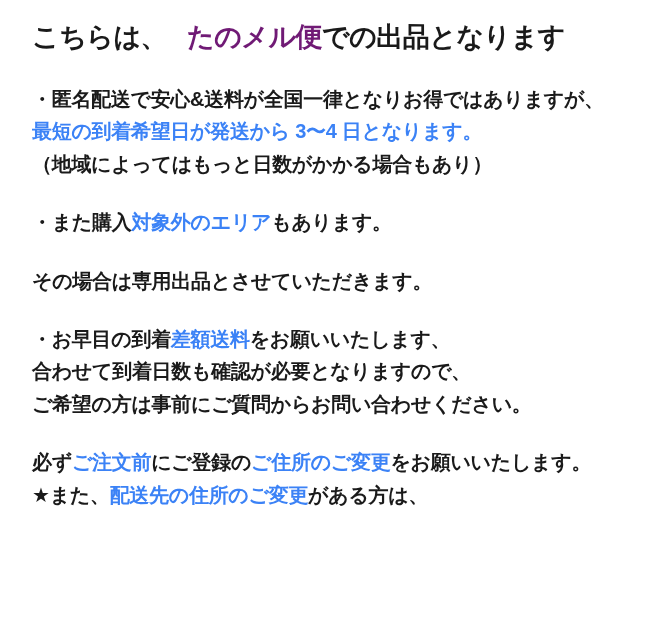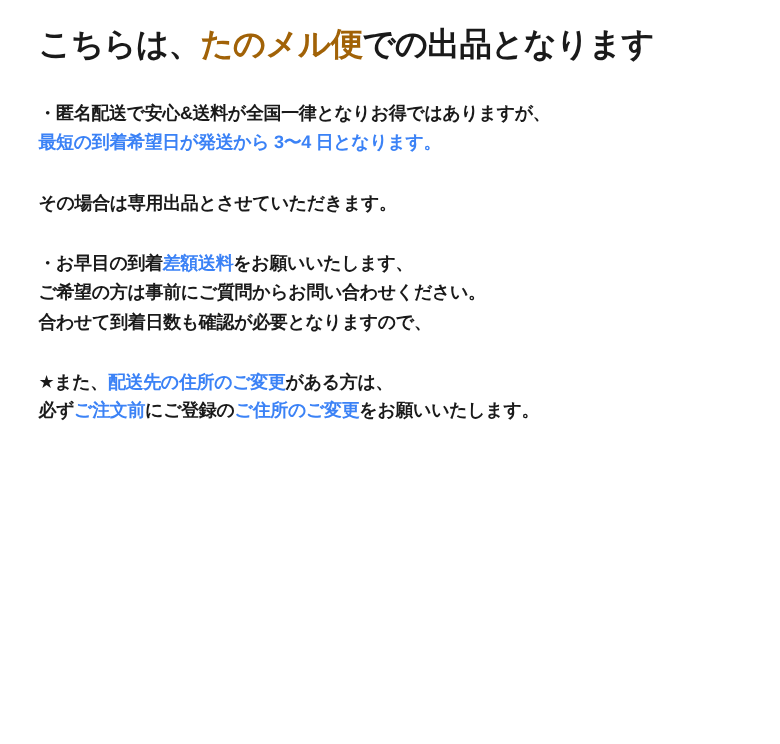--- a/index.html
+++ b/index.html
@@ -23,27 +23,28 @@
   }
   .title {
     font-size: 27px;
     font-weight: bold;
     letter-spacing: -0.5px;
     line-height: 1.15;
     white-space: nowrap;
     margin: 0 0 30px 2px;
   }
   .title .red {
-    color: #a16207;
+    color: #701a75;
+    margin-left: 20px;
   }
   .block {
     margin: 0 0 26px 2px;
   }
   .line {
-    font-size: 15px;
+    font-size: 20px;
     font-weight: bold;
     line-height: 1.62;
     letter-spacing: -0.3px;
     white-space: nowrap;
   }
   .red {
     color: #3b82f6;
   }
   .blk {
     color: #1a1a1a;
@@ -55,28 +56,32 @@
 <div class="page">
 
   <h1 class="title">
     <span>こちらは、</span><span class="red">たのメル便</span><span>での出品となります</span>
   </h1>
 
   <div class="body">
       <div class="block">
         <div class="line"><span class="blk">・匿名配送で安心&amp;送料が全国一律となりお得ではありますが、</span></div>
         <div class="line"><span class="red">最短の到着希望日が発送から 3〜4 日となります。</span></div>
+        <div class="line"><span class="blk">（地域によってはもっと日数がかかる場合もあり）</span></div>
+      </div>
+      <div class="block">
+        <div class="line"><span class="blk">・また購入</span><span class="red">対象外のエリア</span><span class="blk">もあります。</span></div>
       </div>
       <div class="block">
         <div class="line"><span class="blk">その場合は専用出品とさせていただきます。</span></div>
       </div>
       <div class="block">
         <div class="line"><span class="blk">・お早目の到着</span><span class="red">差額送料</span><span class="blk">をお願いいたします、</span></div>
+        <div class="line"><span class="blk">合わせて到着日数も確認が必要となりますので、</span></div>
         <div class="line"><span class="blk">ご希望の方は事前にご質問からお問い合わせください。</span></div>
-        <div class="line"><span class="blk">合わせて到着日数も確認が必要となりますので、</span></div>
       </div>
       <div class="block">
+        <div class="line"><span class="blk">必ず</span><span class="red">ご注文前</span><span class="blk">にご登録の</span><span class="red">ご住所のご変更</span><span class="blk">をお願いいたします。</span></div>
         <div class="line"><span class="blk">★また、</span><span class="red">配送先の住所のご変更</span><span class="blk">がある方は、</span></div>
-        <div class="line"><span class="blk">必ず</span><span class="red">ご注文前</span><span class="blk">にご登録の</span><span class="red">ご住所のご変更</span><span class="blk">をお願いいたします。</span></div>
       </div>
     </div>
 
 </div>
 
 </body></html>

